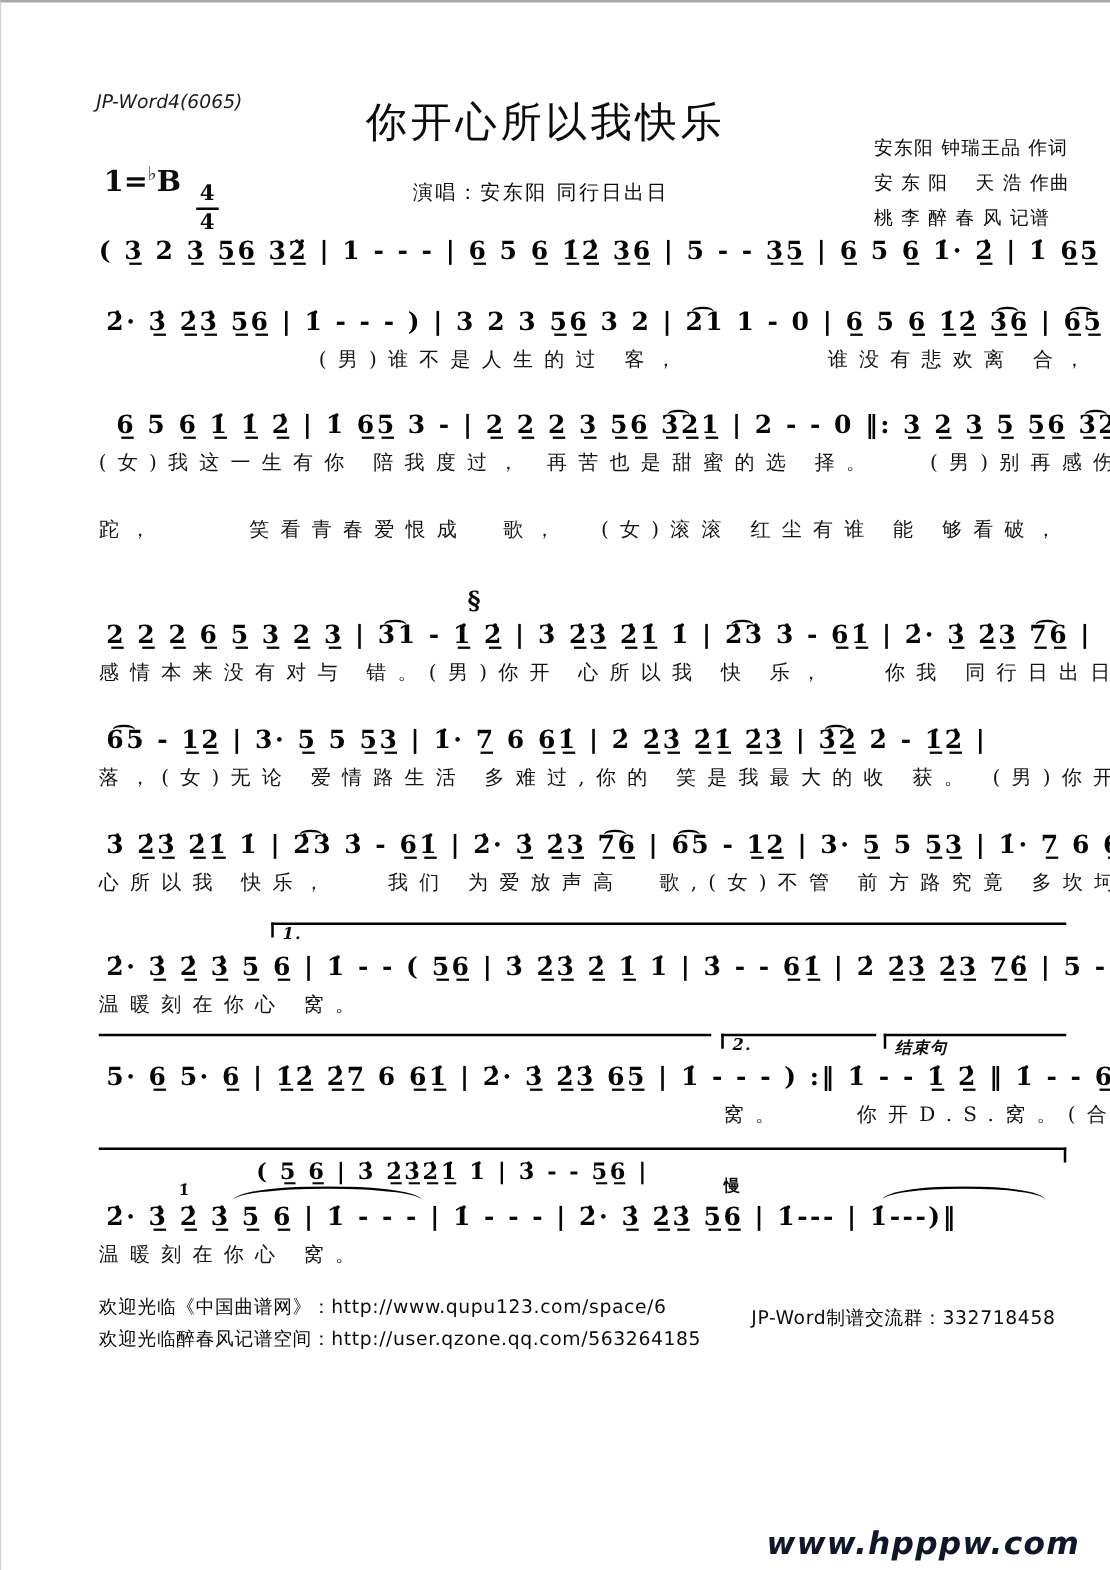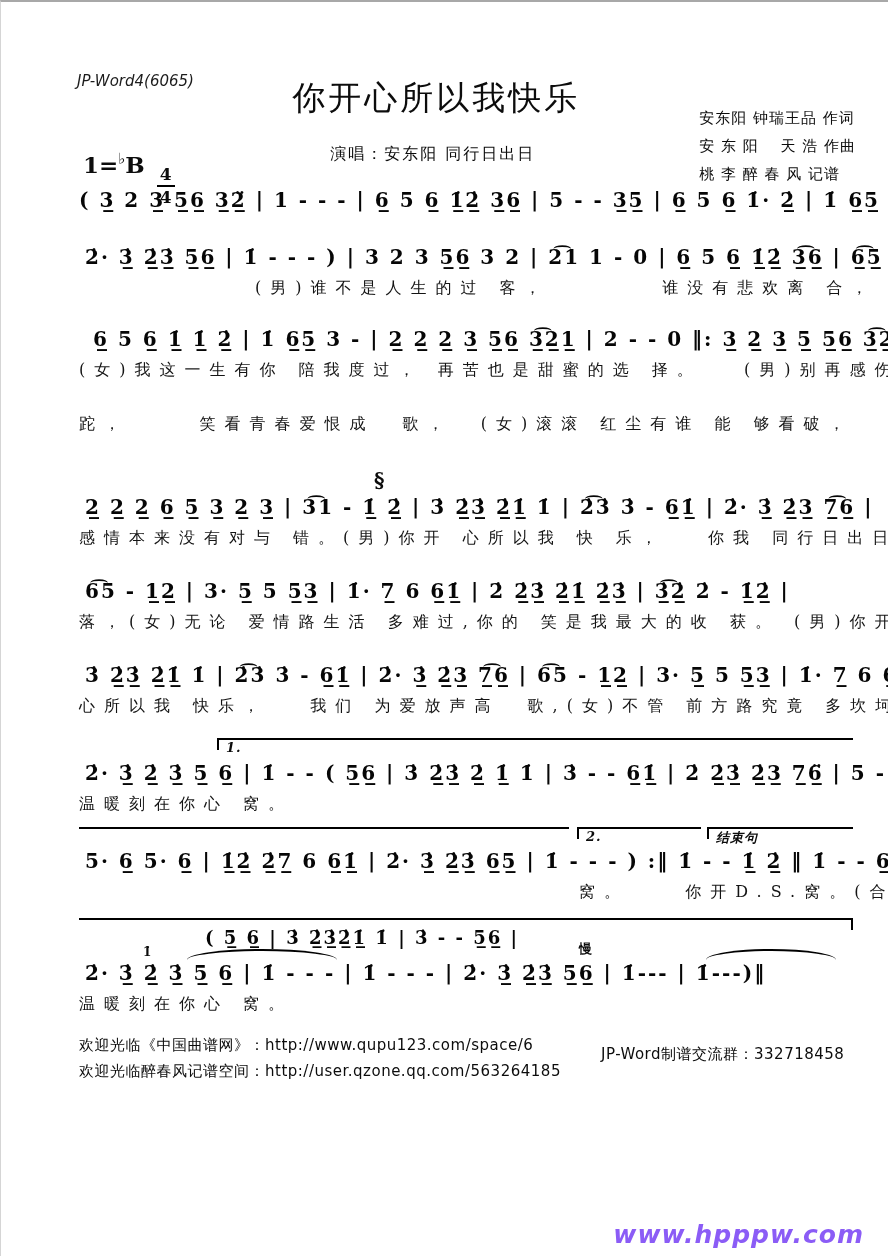--- a/index.html
+++ b/index.html
@@ -11,21 +11,21 @@
     font-family:"DejaVu Serif", serif;color:#0c0c0c;
   }
   .doc-id{position:absolute;left:76px;top:70px;font-family:"DejaVu Sans",sans-serif;
     font-style:italic;font-size:15px;color:#1c1c1c;}
   .title{position:absolute;left:50%;top:74px;transform:translateX(-53%);
     font-size:33px;font-weight:normal;letter-spacing:3px;white-space:nowrap;}
   .singer{position:absolute;left:50%;top:142px;transform:translateX(-56%);
     font-size:16px;letter-spacing:2px;white-space:nowrap;}
   .credits{position:absolute;right:33px;top:102px;text-align:left;
     font-size:15px;line-height:28px;letter-spacing:1px;}
-  .keytime{position:absolute;left:82px;top:148px;font-weight:bold;font-size:23px;white-space:nowrap;}
+  .keytime{position:absolute;left:82px;top:128px;font-weight:bold;font-size:23px;white-space:nowrap;}
   .keytime .flat{font-size:15px;vertical-align:9px;font-weight:bold;}
   .meter{display:inline-flex;flex-direction:column;align-items:center;
     vertical-align:-7px;margin-left:12px;font-size:17px;line-height:1;font-weight:bold;}
   .m-top{border-bottom:2px solid #000;padding:0 3px 2px;}
   .m-bot{padding-top:2px;}
   .score{position:absolute;left:78px;top:0;width:772px;height:1256px;}
   .system{position:absolute;left:0;width:772px;}
   .notes{font-weight:bold;font-size:20px;letter-spacing:2px;line-height:30px;
     white-space:pre;color:#060606;}
   .notes.small{font-size:18px;line-height:24px;}
@@ -39,21 +39,21 @@
   .slur{position:absolute;height:9px;border-top:2px solid #000;
     border-radius:100% 100% 0 0 / 200% 200% 0 0;}
   .m-label{position:absolute;font-size:13px;font-weight:bold;}
   .m-grace{position:absolute;font-size:12px;font-weight:bold;}
   .m-segno{position:absolute;font-size:20px;font-weight:bold;}
   .footer-left{position:absolute;left:78px;top:1030px;font-family:"DejaVu Sans",sans-serif;
     font-size:15px;line-height:26px;letter-spacing:0.5px;}
   .footer-right{position:absolute;left:600px;top:1043px;font-family:"DejaVu Sans",sans-serif;
     font-size:15px;letter-spacing:0.5px;}
   .watermark{position:absolute;right:25px;top:1218px;font-family:"DejaVu Sans",sans-serif;
-    font-weight:bold;font-style:italic;font-size:25px;letter-spacing:1px;color:#8b5cf6;}
+    font-weight:bold;font-style:italic;font-size:25px;letter-spacing:1px;color:#0f172a;}
 </style>
 </head>
 <body>
 
 <div class="page">
 
   <div class="doc-id">JP-Word4(6065)</div>
 
   <div class="title">你开心所以我快乐</div>
 

